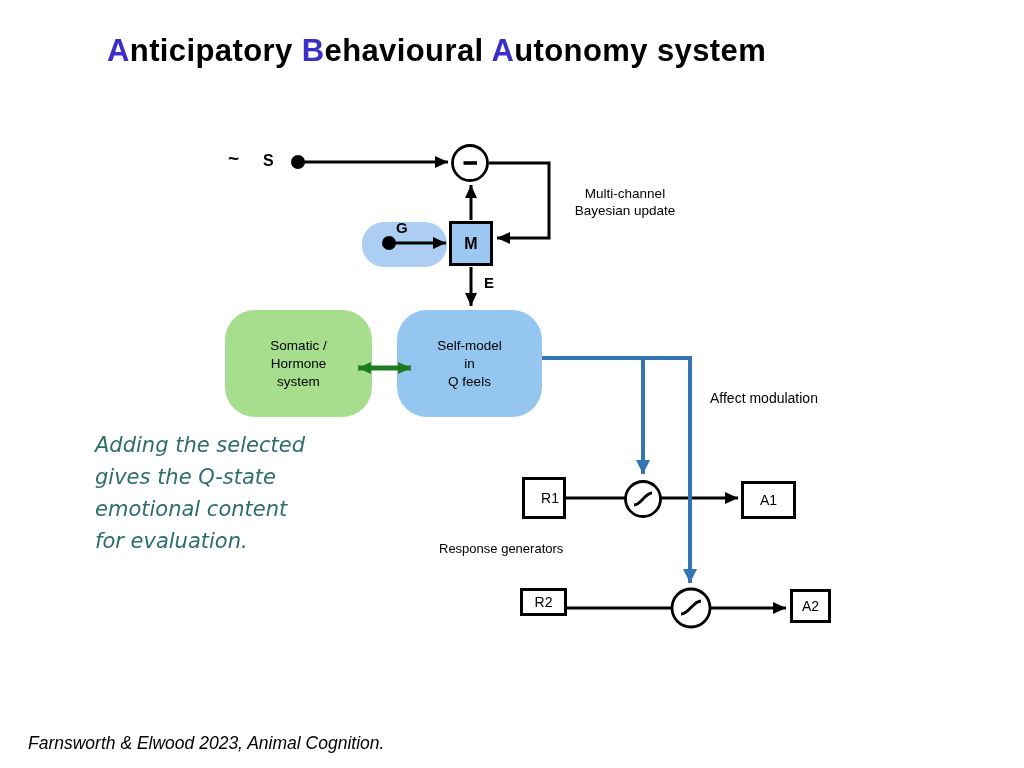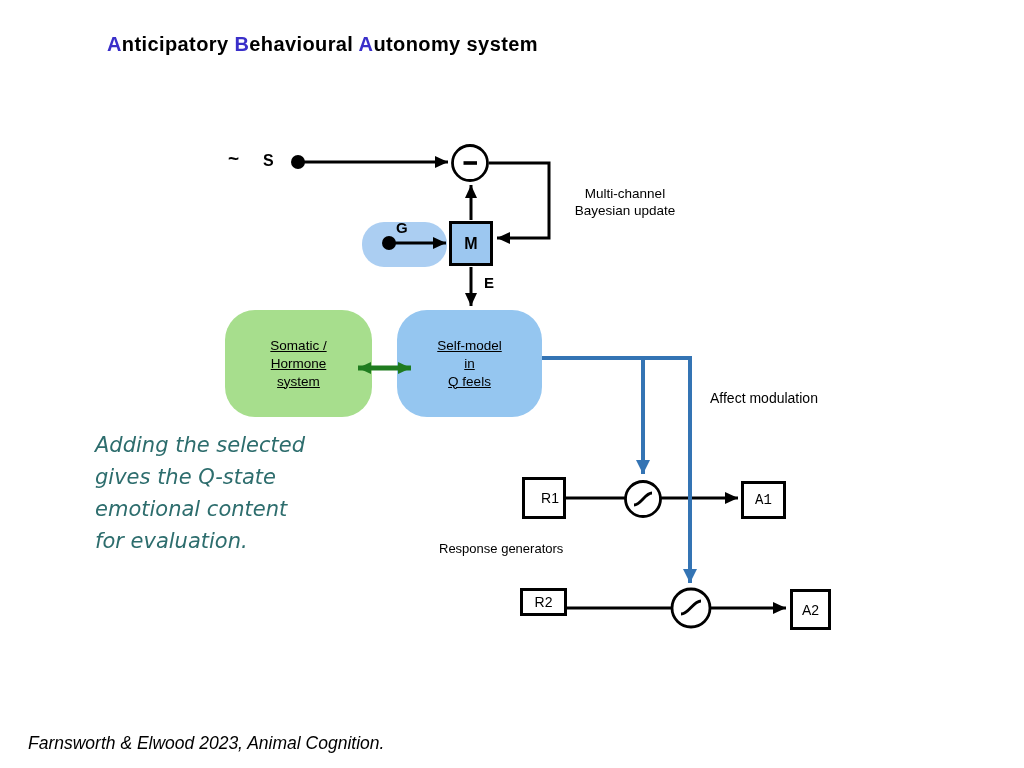--- a/index.html
+++ b/index.html
@@ -1,48 +1,48 @@
 <!DOCTYPE html>
 <html><head>
 <meta charset="utf-8">
 <style>
   * { margin:0; padding:0; box-sizing:border-box; }
   html,body { width:1024px; height:768px; background:#fff; font-family:"Liberation Sans", sans-serif; overflow:hidden; }
   .stage { position:relative; width:1024px; height:768px; background:#fff; }
   .abs { position:absolute; }
 
-  .title { left:107px; top:33px; font-size:20px; font-weight:600; color:#000; letter-spacing:0.4px; white-space:nowrap; z-index:3; }
+  .title { left:107px; top:33px; font-size:31px; font-weight:600; color:#000; letter-spacing:0.4px; white-space:nowrap; z-index:3; }
   .title .accent { color:#3a2fc9; }
 
   .lbl { position:absolute; color:#000; z-index:3; white-space:nowrap; }
 
   .tilde   { left:228px; top:148px; font-size:19px; font-weight:bold; }
   .s-lab   { left:263px; top:152px; font-size:16px; font-weight:bold; }
   .g-lab   { left:396px; top:219px; font-size:15px; font-weight:bold; }
   .e-lab   { left:484px; top:274px; font-size:15px; font-weight:bold; }
 
   .bayes   { left:560px; top:186px; width:130px; text-align:center; font-size:13.5px; line-height:16.5px; z-index:3; color:#000; }
   .affect  { left:710px; top:390px; font-size:14px; }
   .respgen { left:439px; top:541px; font-size:13px; }
 
   .pill { left:362px; top:222px; width:85px; height:45px; background:#abcef2; border-radius:22px; z-index:1; }
   .mbox { left:449px; top:221px; width:44px; height:45px; background:#9cc7f0; border:3px solid #000; z-index:1;
           display:flex; align-items:center; justify-content:center; font-size:16px; font-weight:bold; color:#000; }
 
   .bigbox { z-index:1; display:flex; flex-direction:column; align-items:center; justify-content:center;
-            text-align:center; font-size:13.5px; line-height:18px; color:#000; border-radius:30px;text-decoration:underline; }
+            text-align:center; font-size:13.5px; line-height:18px; color:#000; border-radius:30px; }
   .greenbox { left:225px; top:310px; width:147px; height:107px; background:#a7de8d; }
   .bluebox  { left:397px; top:310px; width:145px; height:107px; background:#95c6f0; }
 
   .iobox { background:#fff; border:3px solid #000; z-index:1; display:flex; align-items:center; justify-content:center;
            font-size:14px; color:#000; font-weight:500; }
   .r1 { left:522px; top:477px; width:44px; height:42px;padding-left:12px; }
-  .a1 { left:741px; top:481px; width:45px; height:38px;font-family:Liberation Mono, monospace; }
+  .a1 { left:741px; top:481px; width:55px; height:38px; }
   .r2 { left:520px; top:588px; width:47px; height:28px; }
-  .a2 { left:790px; top:589px; width:41px; height:41px; }
+  .a2 { left:790px; top:589px; width:41px; height:34px; }
 
   .note { position:absolute; color:#2d6d6d; font-family:"DejaVu Sans", sans-serif; font-style:italic; font-weight:500;
           z-index:3; }
   .note-right { left:666px; top:287px; font-size:21px; line-height:32px; }
   .note-left  { left:95px;  top:429px; font-size:21px; line-height:32px; }
 
   .citation { left:28px; top:733px; font-size:17.5px; font-style:italic; color:#000; z-index:3;text-align:right; }
 
   svg.wires { position:absolute; left:0; top:0; z-index:2; }
   .sr { position:absolute; width:1px; height:1px; overflow:hidden; clip:rect(0 0 0 0); }

